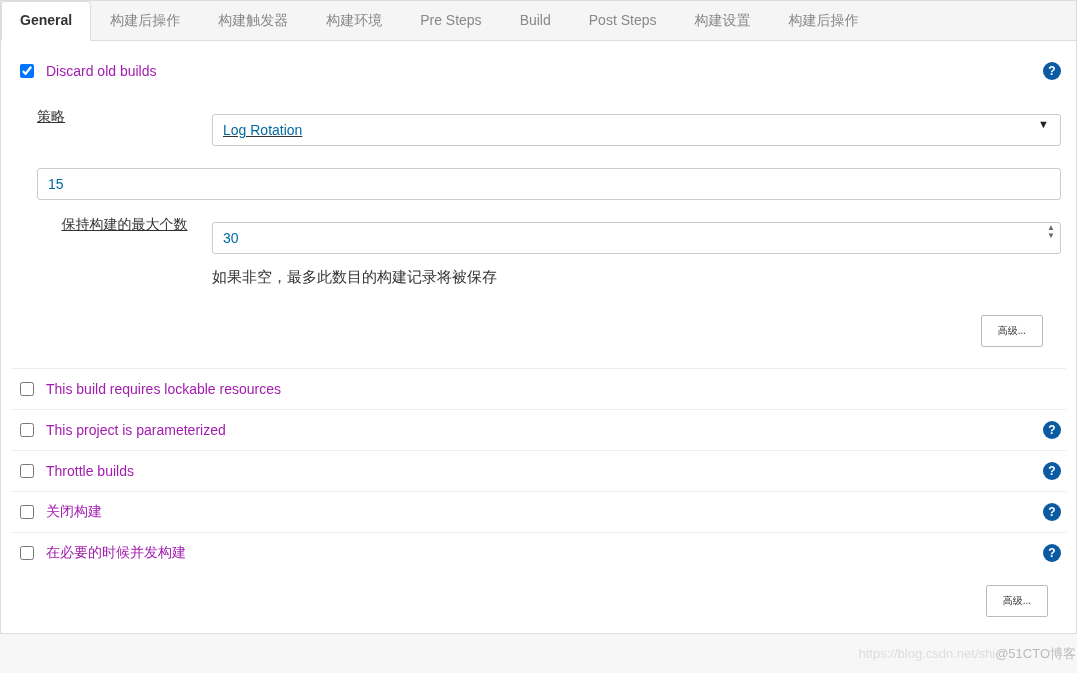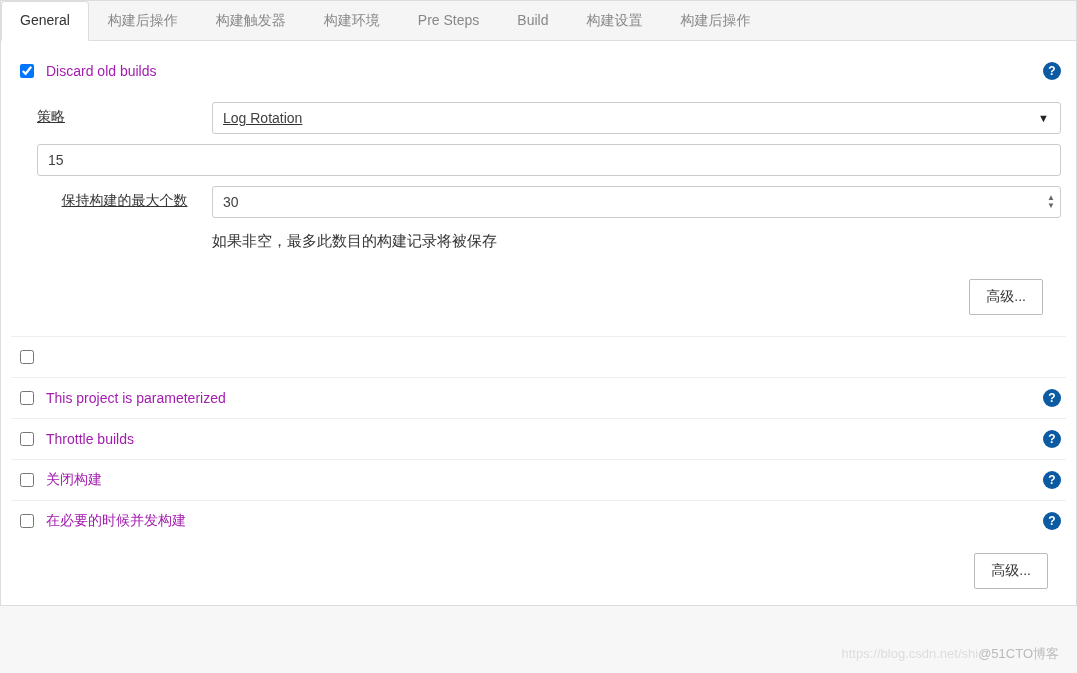--- a/index.html
+++ b/index.html
@@ -30,21 +30,21 @@
     cursor: pointer;
     border: 1px solid transparent;
     margin-bottom: -1px;
   }
   .tab.active {
     background: #fff;
     border: 1px solid #ddd;
     border-bottom: 1px solid #fff;
     border-radius: 4px 4px 0 0;
     color: #333;
-    font-weight: normal;
+    font-weight: bold;
   }
   .content {
     padding: 10px 10px 0 10px;
   }
   .row {
     display: flex;
     align-items: center;
     padding: 10px 5px;
     border-bottom: 1px solid #eee;
     position: relative;
@@ -87,22 +87,23 @@
     padding-top: 6px;
     align-self: flex-start;
   }
   .form-field { flex: 1; }
   .select, .text-input, .num-input {
     width: 100%;
     padding: 7px 10px;
     border: 1px solid #ccc;
     border-radius: 3px;
     font-size: 14px;
-    color: #404040;
-    background: #fff;
+    color: #0369a1;
+    background: #fff;
+    margin-top: 12px;
   }
   .select-wrap { position: relative; }
   .select-caret {
     position: absolute;
     right: 12px;
     top: 50%;
     transform: translateY(-50%);
     color: #222;
     font-size: 11px;
     pointer-events: none;
@@ -130,45 +131,46 @@
   .btn-row {
     display: flex;
     justify-content: flex-end;
     padding: 12px 18px 16px 0;
   }
   .btn {
     background: #fff;
     border: 1px solid #bbb;
     border-radius: 2px;
     padding: 8px 16px;
-    font-size: 14px;
+    font-size: 10px;
     color: #333;
     cursor: pointer;
   }
   .watermark {
     position: fixed;
     bottom: 10px;
-    right: 18px;
+    right: 1px;
     color: #bbb;
     font-size: 13px;
   }
   .watermark .light { color: #ddd; }
 </style>
 </head>
 <body>
 
 <div class="page">
 
   <div class="tabs">
     <div class="tab active">General</div>
     <div class="tab">构建后操作</div>
     <div class="tab">构建触发器</div>
     <div class="tab">构建环境</div>
     <div class="tab">Pre Steps</div>
     <div class="tab">Build</div>
+    <div class="tab">Post Steps</div>
     <div class="tab">构建设置</div>
     <div class="tab">构建后操作</div>
   </div>
 
   <div class="content">
 
     <div class="row noborder">
       <input type="checkbox" class="chk" checked="" style="">
       <span class="row-label">Discard old builds</span>
       <span class="help-icon">?</span>
@@ -206,20 +208,21 @@
 
       </div>
 
       <div class="btn-row">
         <button class="btn">高级...</button>
       </div>
     </div>
 
     <div class="row" style="border-top:1px solid #eee;">
       <input type="checkbox" class="chk" style="">
+      <span class="row-label">This build requires lockable resources</span>
     </div>
 
     <div class="row">
       <input type="checkbox" class="chk" style="">
       <span class="row-label">This project is parameterized</span>
       <span class="help-icon">?</span>
     </div>
 
     <div class="row">
       <input type="checkbox" class="chk" style="">

